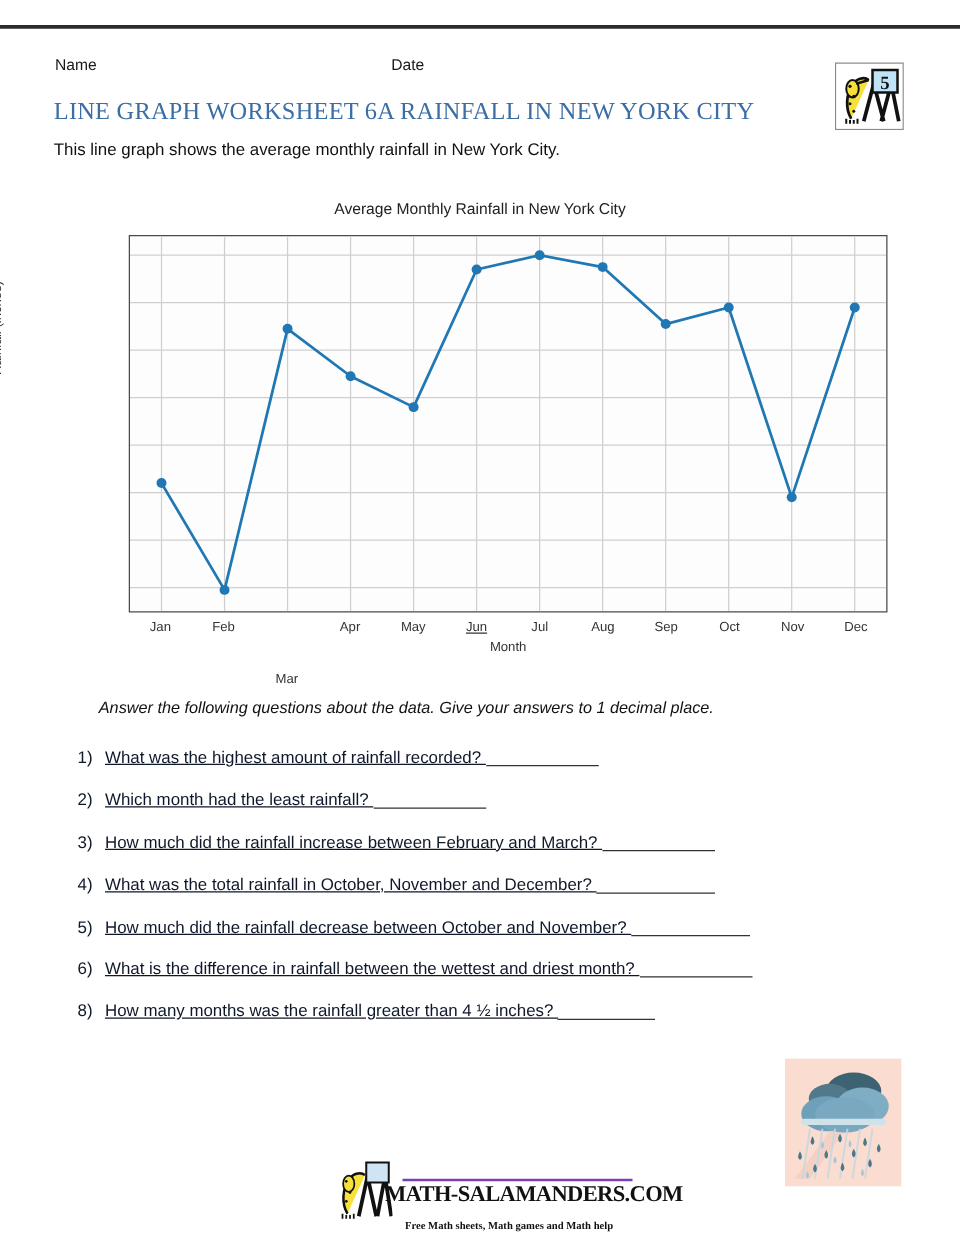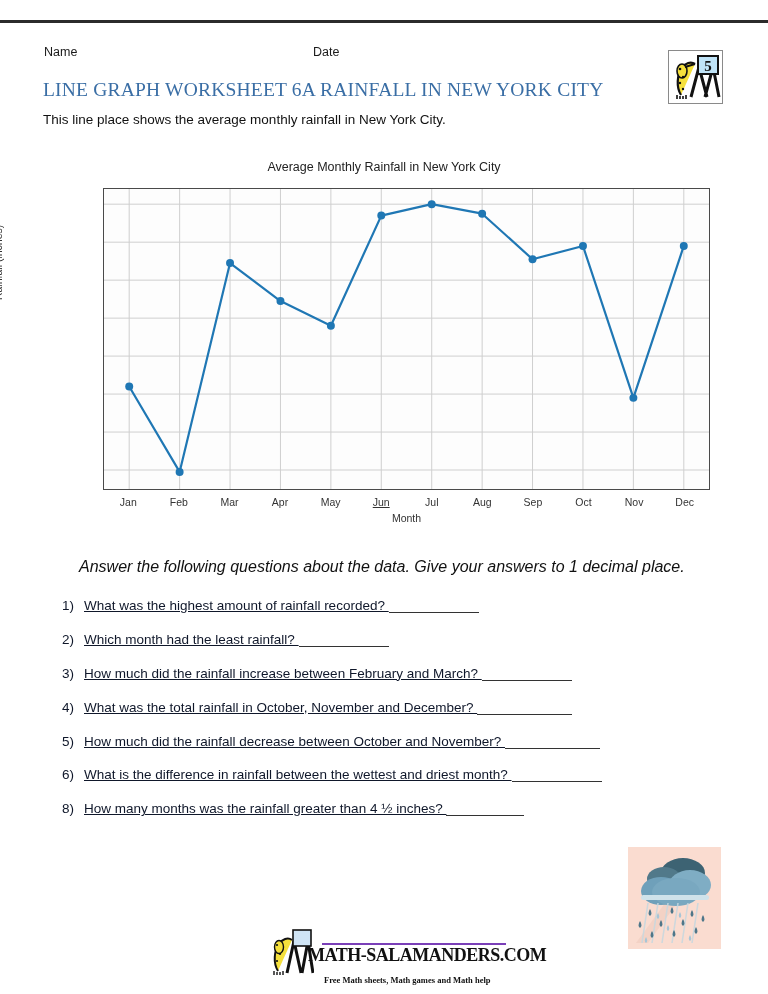--- a/index.html
+++ b/index.html
@@ -37,21 +37,21 @@
         transform-origin:left top;font-size:10.5px;color:#333;white-space:nowrap;}
   .ytick{position:absolute;right:711px;width:40px;text-align:right;
          font-size:10.5px;color:#333;transform:translateY(-50%);}
   .xtick{position:absolute;top:336px;font-size:10.5px;color:#333;
          transform:translateX(-50%);text-align:center;}
   .xlab{position:absolute;left:103px;top:352px;width:607px;text-align:center;
         font-size:10.5px;color:#333;}
 
   
   .instruct{position:absolute;left:79px;top:558px;font-style:italic;
-            font-size:16px;color:#111;}
+            font-size:13px;color:#111;}
 
   
   .qlist{position:absolute;left:62px;top:598px;width:690px;}
   .q{position:relative;font-size:13.5px;color:#0f172a;margin-bottom:17px;
      line-height:1.25;text-decoration:underline;}
   .qnum{display:inline-block;width:22px;}
   .blank{display:inline-block;border-bottom:1px solid #333;
          vertical-align:-3px;height:12px;}
   .q-cont{margin-left:22px;margin-top:10px;}
 
@@ -93,21 +93,21 @@
       <path d="M16 16 L26 13" stroke="#111" stroke-width="2" fill="none"></path>
       <circle cx="11" cy="18" r="1.3" fill="#111"></circle>
       <circle cx="14" cy="26" r="1.2" fill="#111"></circle>
       <circle cx="11" cy="32" r="1.2" fill="#111"></circle>
       <circle cx="14" cy="38" r="1.2" fill="#111"></circle>
       <path d="M8 44 L8 48 M11 45 L11 48 M14 45 L14 48 M17 44 L17 48" stroke="#111" stroke-width="1.6"></path>
     </svg>
   </div>
 
   <div class="ws-title">LINE GRAPH WORKSHEET 6A RAINFALL IN NEW YORK CITY</div>
-  <div class="ws-sub">This line place shows the average monthly rainfall in New York City.</div>
+  <div class="ws-sub">This line graph shows the average monthly rainfall in New York City.</div>
 
   <div class="chart-wrap">
     <div class="chart-title">Average Monthly Rainfall in New York City</div>
     <div class="ylab">Rainfall (inches)</div>
     <div id="y-ticks">
         <div class="ytick" style="top: 310.886px;">3.2</div>
         <div class="ytick" style="top: 272.658px;">2.7</div>
         <div class="ytick" style="top: 234.43px;">3.6</div>
         <div class="ytick" style="top: 196.203px;">3.8</div>
         <div class="ytick" style="top: 157.975px;">4.0</div>
@@ -148,21 +148,21 @@
           <circle cx="379.375" cy="24.848101265822784" r="4" fill="#1f77b4"></circle>
           <circle cx="429.9583333333333" cy="70.72151898734181" r="4" fill="#1f77b4"></circle>
           <circle cx="480.5416666666667" cy="57.3417721518987" r="4" fill="#1f77b4"></circle>
           <circle cx="531.125" cy="210.25316455696202" r="4" fill="#1f77b4"></circle>
           <circle cx="581.7083333333334" cy="57.3417721518987" r="4" fill="#1f77b4"></circle>
         </svg>
     </div>
     <div id="x-ticks">
         <div class="xtick" style="left: 128.292px;">Jan</div>
         <div class="xtick" style="left: 178.875px;">Feb</div>
-        <div class="xtick" style="left: 229.458px;">Mar</div>
+        <div class="xtick" style="left: 229.458px; margin-top: 41px;">Mar</div>
         <div class="xtick" style="left: 280.042px;">Apr</div>
         <div class="xtick" style="left: 330.625px;">May</div>
         <div class="xtick" style="left: 381.208px; text-decoration: underline;">Jun</div>
         <div class="xtick" style="left: 431.792px;">Jul</div>
         <div class="xtick" style="left: 482.375px;">Aug</div>
         <div class="xtick" style="left: 532.958px;">Sep</div>
         <div class="xtick" style="left: 583.542px;">Oct</div>
         <div class="xtick" style="left: 634.125px;">Nov</div>
         <div class="xtick" style="left: 684.708px;">Dec</div>
       </div>

